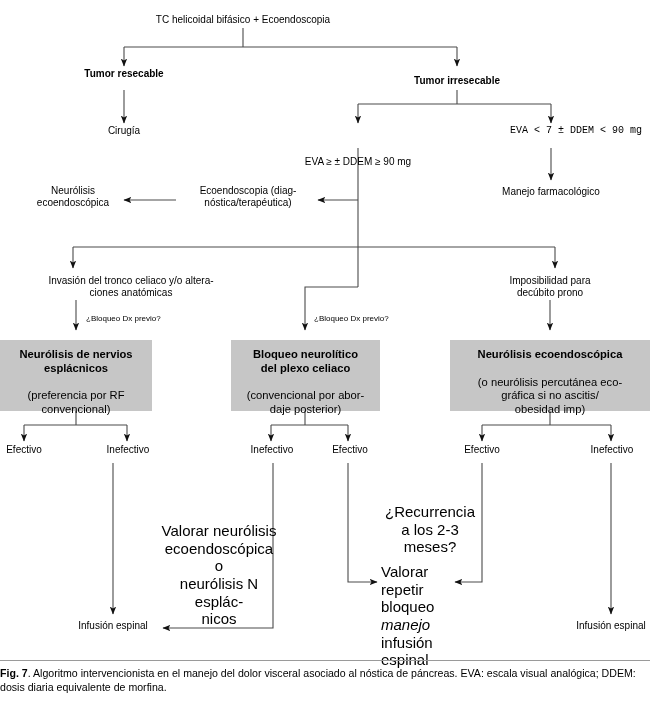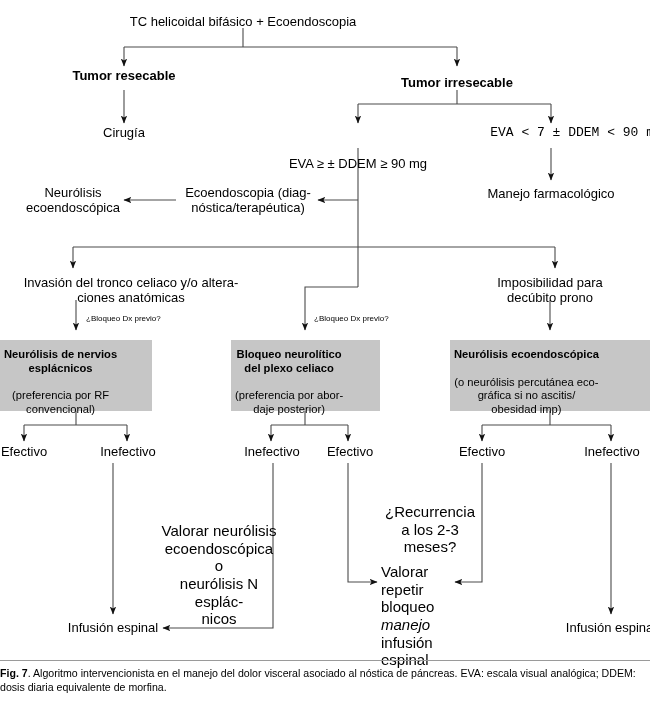--- a/index.html
+++ b/index.html
@@ -20,33 +20,33 @@
     background: #ffffff;
   }
   
   .node {
     position: absolute;
     text-align: center;
     line-height: 1.18;
     white-space: pre-line;
     color: #000;
   }
-  .t11 { font-size: 13px; }
+  .t11 { font-size: 10px; }
   .t9  { font-size: 15px; }
   .t8  { font-size: 8.0px; }
   .bold { font-weight: bold; }
   .ital { font-style: italic; }
 
   
   .gbox {
     position: absolute;
     background: #c6c6c6;
     display: flex;
     align-items: center;
-    justify-content: flex-start;
+    justify-content: center;
     text-align: center;
     line-height: 1.22;
     font-size: 11.2px;
     white-space: pre-line;
     box-sizing: border-box;
     padding: 20px 4px;
   }
   .gbox .hd { font-weight: bold; }
 
   
@@ -185,21 +185,21 @@
 esplácnicos</span><br>
       <span>(preferencia por RF
 convencional)</span>
     </div>
   </div>
 
   <div class="gbox" style="left:231px; top:340px; width:149px; height:71px;">
     <div>
       <span class="hd">Bloqueo neurolítico
 del plexo celiaco</span><br>
-      <span>(preferencia por abor-
+      <span>(convencional por abor-
 daje posterior)</span>
     </div>
   </div>
 
   <div class="gbox" style="left:450px; top:340px; width:200px; height:71px;">
     <div>
       <span class="hd">Neurólisis ecoendoscópica</span><br>
       <span>(o neurólisis percutánea eco-
 gráfica si no ascitis/
 obesidad imp)</span>

